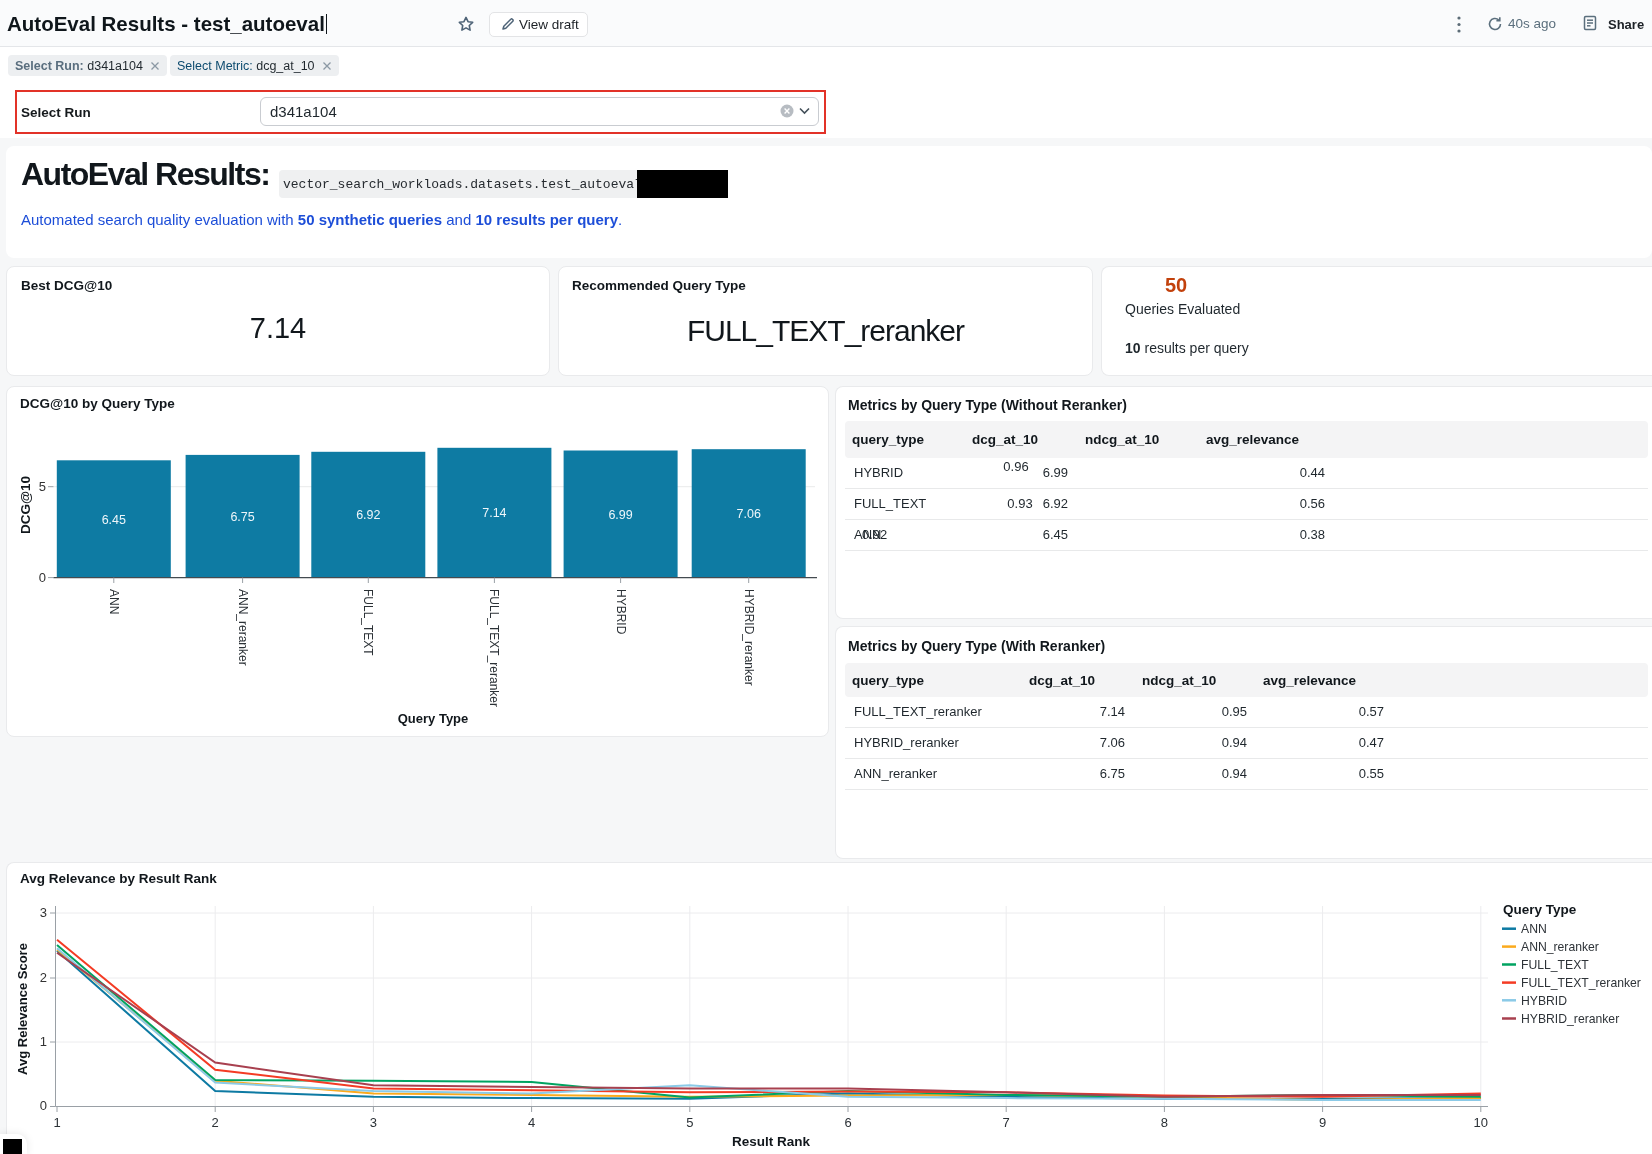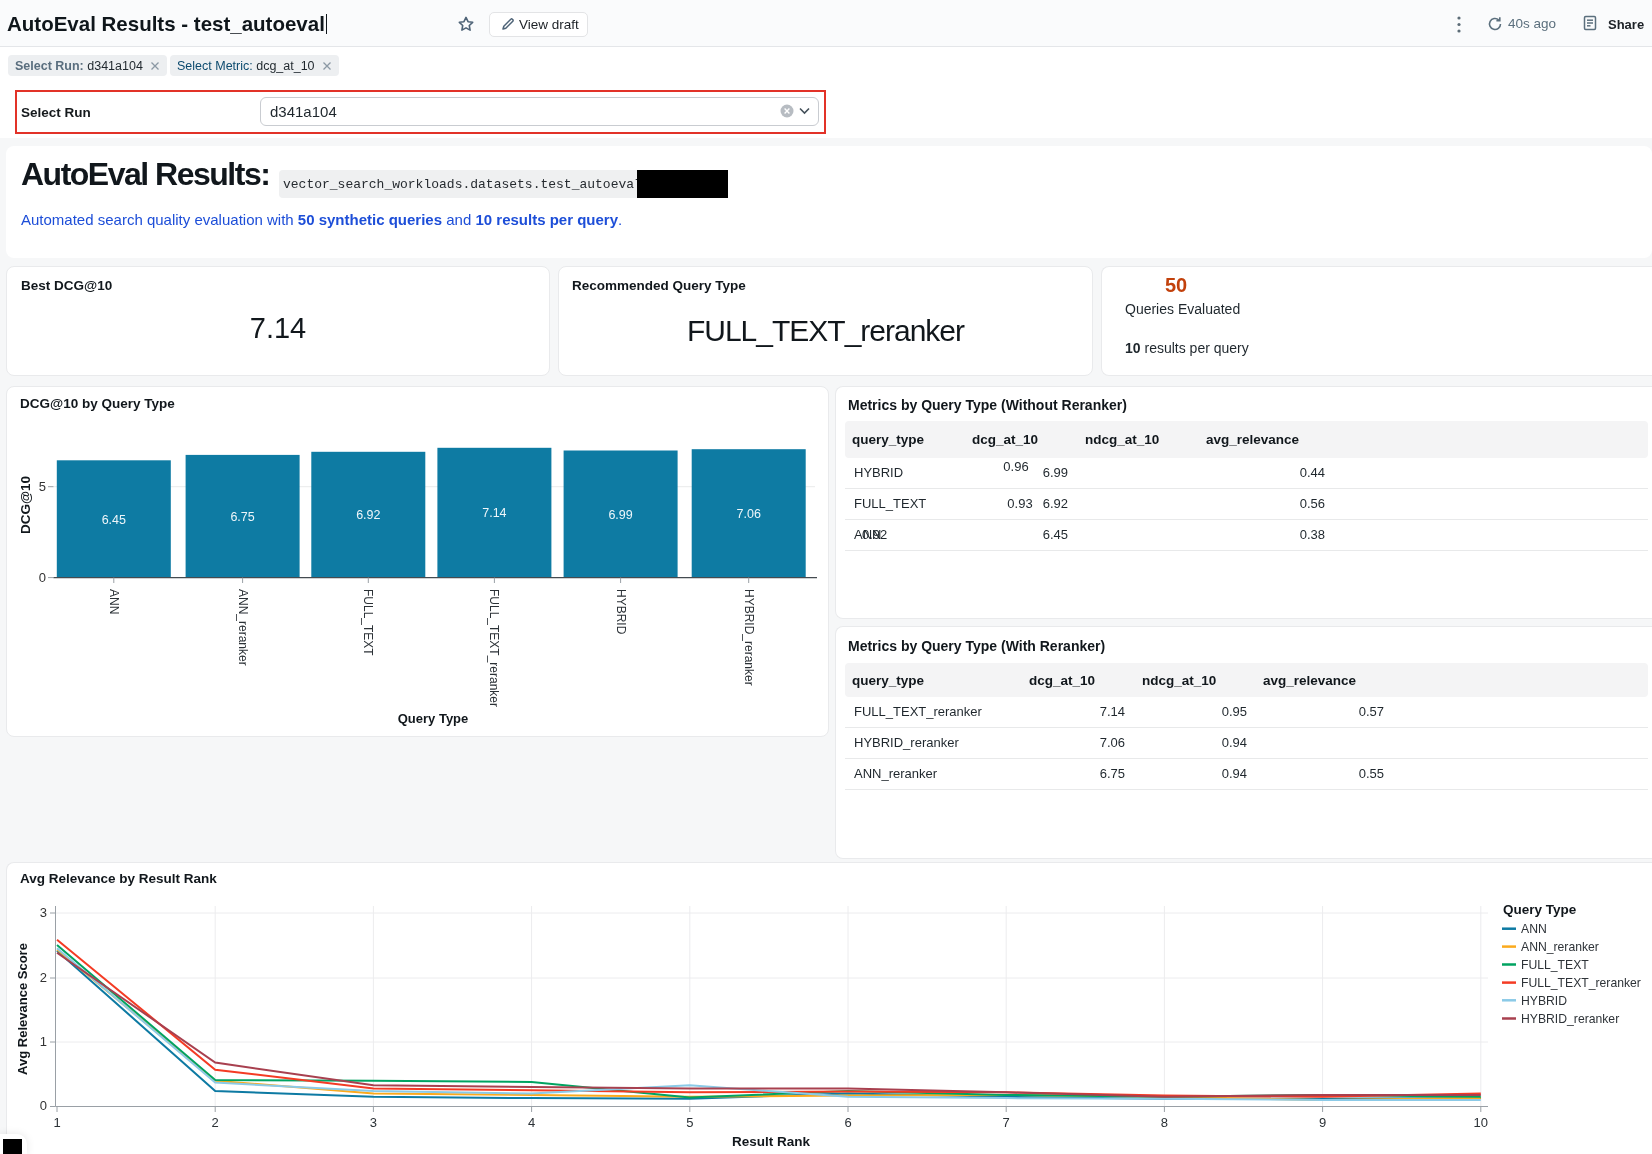--- a/index.html
+++ b/index.html
@@ -185,20 +185,21 @@
   <div style="position:relative;height:31px;border-bottom:1px solid #e8e9ea;">
     <span style="position:absolute;left:9px;top:7px;">FULL_TEXT_reranker</span>
     <span style="position:absolute;left:0;width:280px;top:7px;text-align:right;">7.14</span>
     <span style="position:absolute;left:0;width:402px;top:7px;text-align:right;">0.95</span>
     <span style="position:absolute;left:0;width:539px;top:7px;text-align:right;">0.57</span>
   </div>
   <div style="position:relative;height:31px;border-bottom:1px solid #e8e9ea;">
     <span style="position:absolute;left:9px;top:7px;">HYBRID_reranker</span>
     <span style="position:absolute;left:0;width:280px;top:7px;text-align:right;">7.06</span>
     <span style="position:absolute;left:0;width:402px;top:7px;text-align:right;">0.94</span>
+    <span style="position:absolute;left:0;width:539px;top:7px;text-align:right;">0.47</span>
   </div>
   <div style="position:relative;height:31px;border-bottom:1px solid #e8e9ea;">
     <span style="position:absolute;left:9px;top:7px;">ANN_reranker</span>
     <span style="position:absolute;left:0;width:280px;top:7px;text-align:right;">6.75</span>
     <span style="position:absolute;left:0;width:402px;top:7px;text-align:right;">0.94</span>
     <span style="position:absolute;left:0;width:539px;top:7px;text-align:right;">0.55</span>
   </div>
 </div>
 
 <div class="card" style="left:6px;top:862px;width:1646px;height:292px;border-radius:8px 0 0 0;border-bottom:none;border-right:none;"></div>

